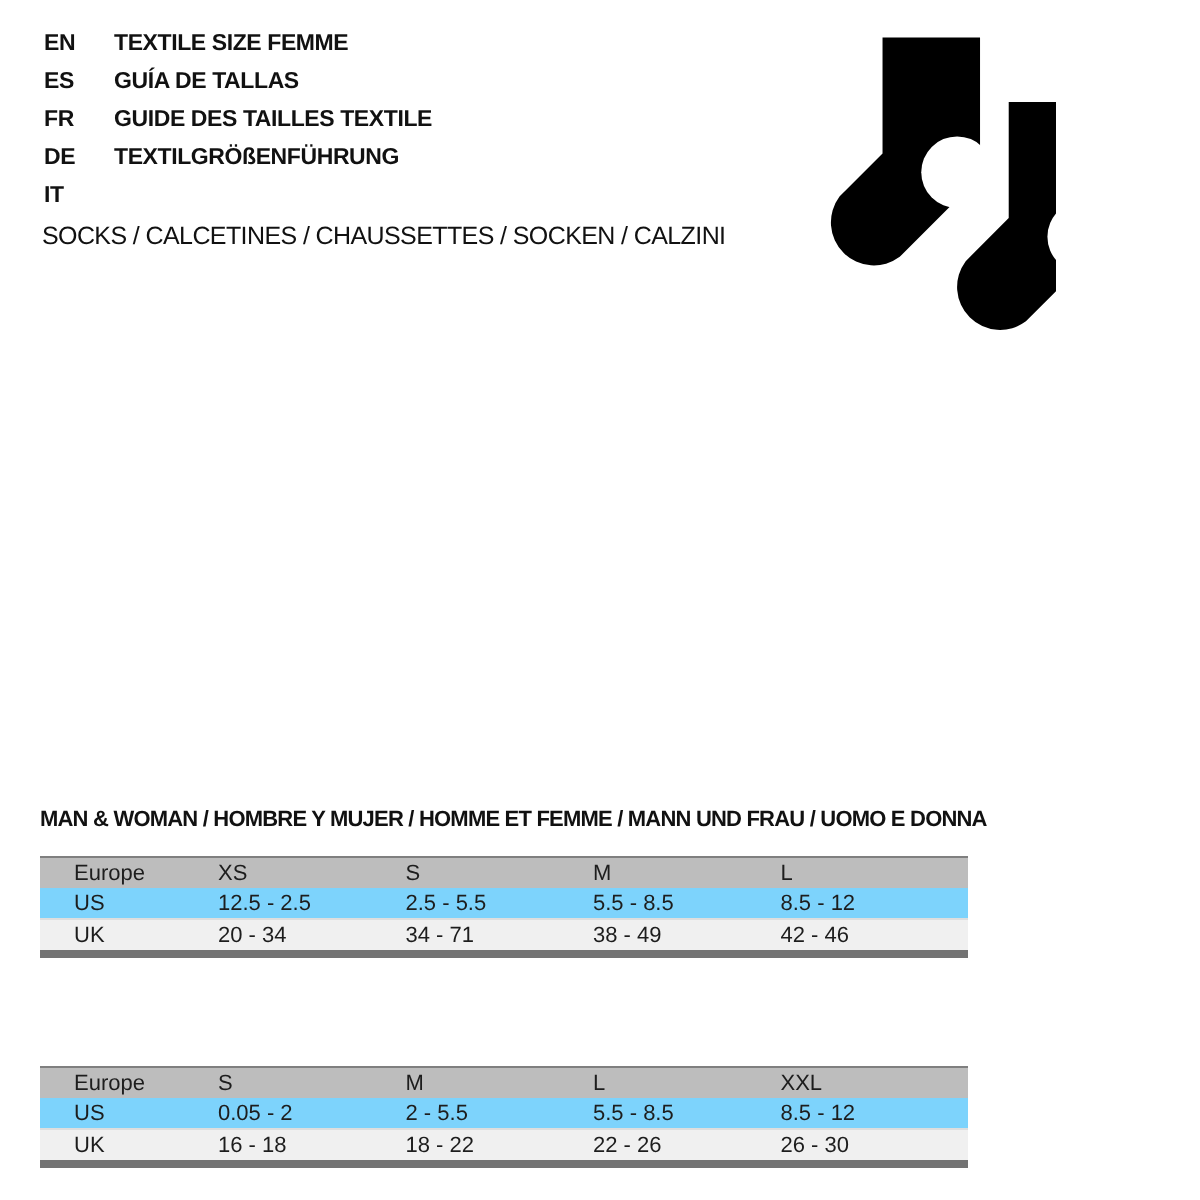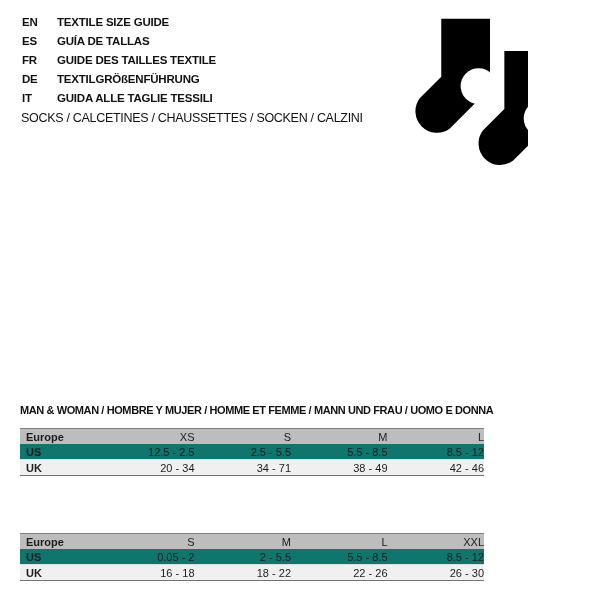--- a/index.html
+++ b/index.html
@@ -23,51 +23,50 @@
   
   .socks { position: absolute; left: 409px; top: 16px; }
 
   
   .table-title { position: absolute; left: 20px; font-weight: bold; font-size: 11px; letter-spacing: -0.4px; white-space: nowrap; }
   .title-1 { top: 404px; }
   .title-2 { top: 511px; }
   .size-table { position: absolute; left: 20px; width: 464px; border-collapse: collapse; table-layout: fixed; font-size: 11px; color: #1d1d1d; }
   .tbl-1 { top: 428px; }
   .tbl-2 { top: 533px; }
-  .size-table th, .size-table td { height: 15px; padding: 0; text-align: right; font-weight: normal; vertical-align: middle; }
-  .size-table th:first-child, .size-table td:first-child { width: 72px; text-align: left; padding-left: 6px; font-weight: bold; }
+  .size-table th, .size-table td { height: 15px; padding: 0; text-align: left; font-weight: normal; vertical-align: middle; }
+  .size-table th:first-child, .size-table td:first-child { width: 72px; text-align: left; padding-left: 17px; }
   .size-table thead th { background: #bdbdbd; border-top: 1px solid #7f7f7f; }
-  .size-table tbody tr.row-us td { background: #0f766e; border-bottom: 1px solid #dedede; }
-  .size-table tbody tr.row-uk td { background: #f0f0f0; border-bottom: 1px solid #737373; }
+  .size-table tbody tr.row-us td { background: #7dd3fc; border-bottom: 1px solid #dedede; }
+  .size-table tbody tr.row-uk td { background: #f0f0f0; border-bottom: 4px solid #737373; }
 </style>
 </head>
 <body>
 
 <div class="page">
 
   <div class="lang-list">
     <div class="lang-row">
       <span class="lang-code">EN</span>
-      <span class="lang-label">TEXTILE SIZE GUIDE</span>
+      <span class="lang-label">TEXTILE SIZE FEMME</span>
     </div>
     <div class="lang-row">
       <span class="lang-code">ES</span>
       <span class="lang-label">GUÍA DE TALLAS</span>
     </div>
     <div class="lang-row">
       <span class="lang-code">FR</span>
       <span class="lang-label">GUIDE DES TAILLES TEXTILE</span>
     </div>
     <div class="lang-row">
       <span class="lang-code">DE</span>
       <span class="lang-label">TEXTILGRÖßENFÜHRUNG</span>
     </div>
     <div class="lang-row">
       <span class="lang-code">IT</span>
-      <span class="lang-label">GUIDA ALLE TAGLIE TESSILI</span>
     </div>
   </div>
 
   <div class="category">SOCKS / CALCETINES / CHAUSSETTES / SOCKEN / CALZINI</div>
 
   <svg class="socks" width="152" height="156" viewBox="0 0 212 210" xmlns="http://www.w3.org/2000/svg">
     <g>
       <path d="M45,0 H113 V97 L57,153 A30,30 0 0 1 15,111 L45,81 Z" fill="#000000"></path>
       <circle cx="97" cy="94" r="25" fill="#ffffff"></circle>
     </g>

